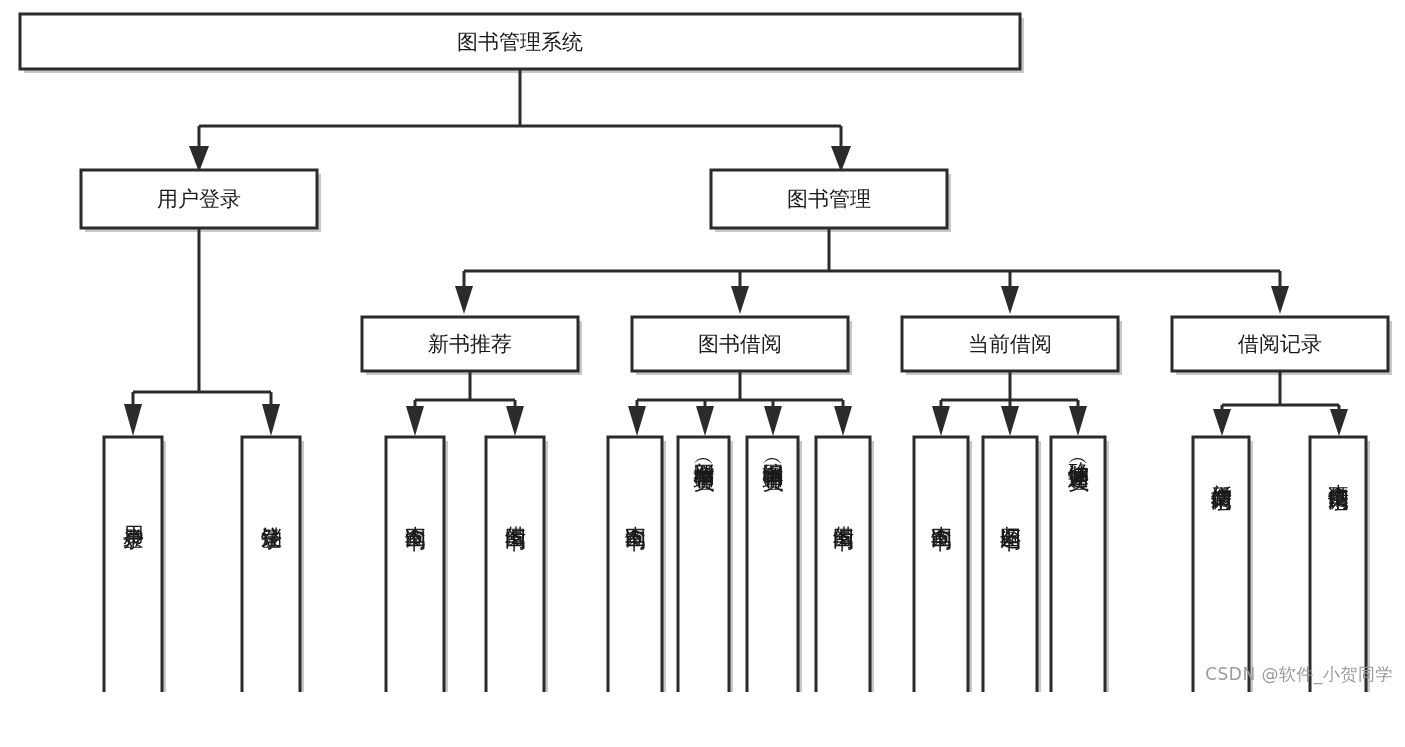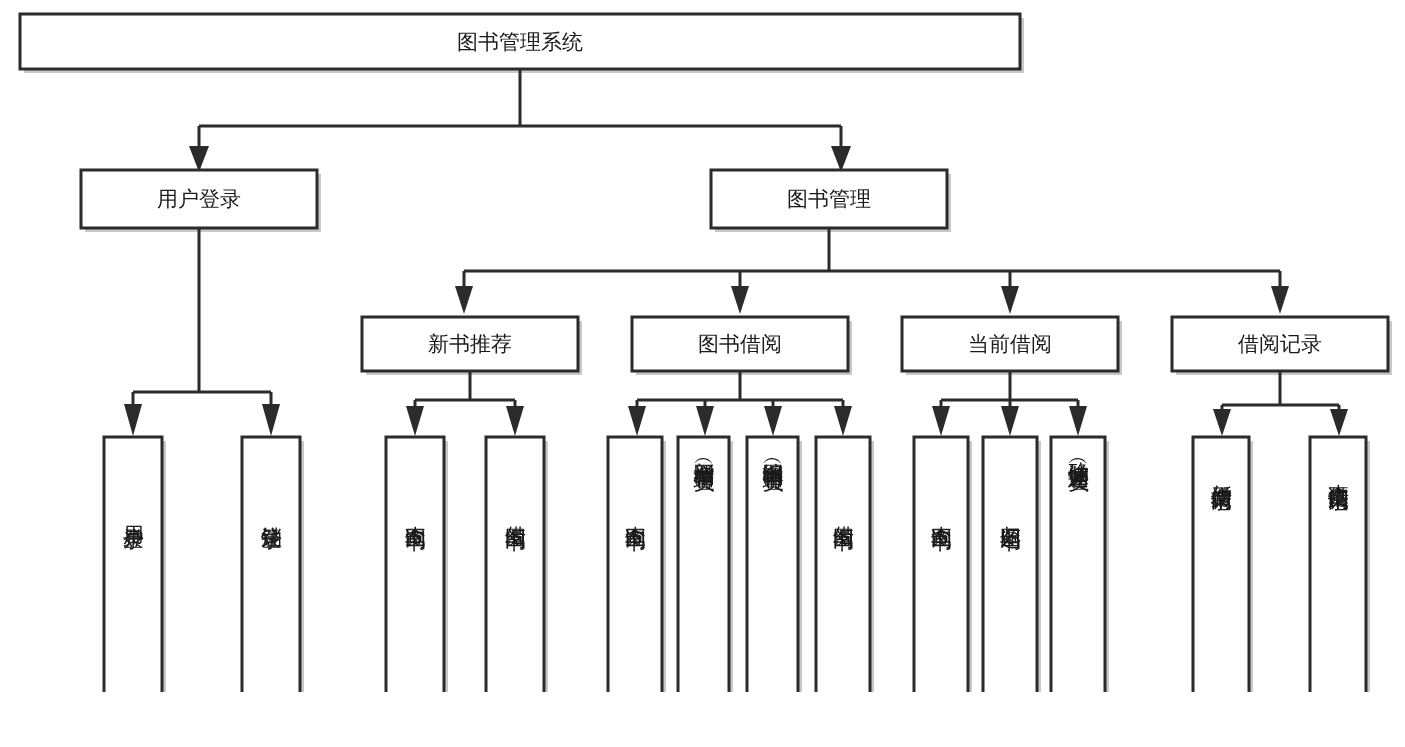--- a/index.html
+++ b/index.html
@@ -299,14 +299,15 @@
     <span class="vert-label-text" style="padding-top:8px;">确认归还（管理员）</span>
   </div>
 
   <div class="vert-label-box" style="left:1193px; top:437px; width:56px; height:298px;">
     <span class="vert-label-text" style="padding-top:30px;">新增借阅记录</span>
   </div>
   <div class="vert-label-box" style="left:1310px; top:437px; width:56px; height:298px;">
     <span class="vert-label-text" style="padding-top:30px;">查询借阅记录</span>
   </div>
 
+  <div class="watermark">CSDN @软件_小贺同学</div>
 
 </div>
 
 </body></html>

